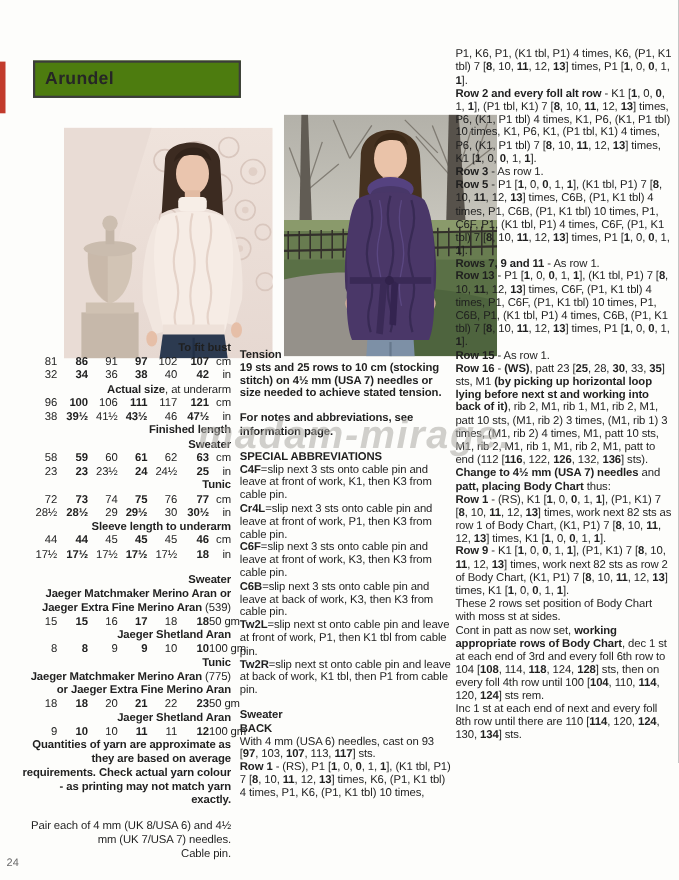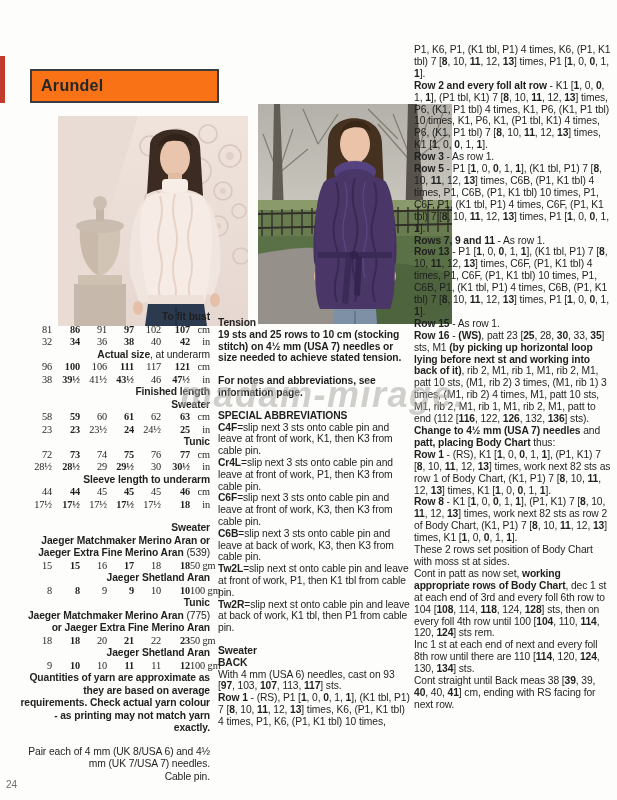--- a/index.html
+++ b/index.html
@@ -1,32 +1,32 @@
 <!DOCTYPE html>
 <html><head>
 <meta charset="utf-8">
 <style>
   html,body{margin:0;padding:0;background:#888;}
   .page{position:relative;width:617px;height:800px;background:#fdfdfb;overflow:hidden;
         font-family:"Liberation Sans",sans-serif;color:#1f1f1f;}
   .red-tab{position:absolute;left:0;top:56px;width:5px;height:47px;background:#c23b2c;}
-  .title-box{position:absolute;left:30px;top:69px;width:176px;height:30px;border:2px solid #3c3c3c;
+  .title-box{position:absolute;left:30px;top:55px;width:176px;height:30px;border:2px solid #3c3c3c;
              display:flex;align-items:center;padding-left:9px;font-size:16px;font-weight:bold;
-             letter-spacing:.3px;color:#262626;background:#f97316;}
+             letter-spacing:.3px;color:#262626;background:#4d7c0f;}
   .photo{position:absolute;overflow:hidden;}
   .photo svg{display:block;width:100%;height:100%;}
   .photo-left{left:18px;top:100px;width:190px;height:210px;}
   .photo-right{left:218px;top:88px;width:194px;height:220px;}
   .col{position:absolute;font-size:10.3px;line-height:12.1px;letter-spacing:-0.1px;}
   .col-left{left:18px;top:311px;width:192px;line-height:12.5px;text-align:right;}
   .col-mid{left:218px;top:317px;width:192px;line-height:11.8px;}
   .col-right{left:414px;top:44px;width:198px;line-height:11.9px;}
   .para{margin:0;}
   .para b{font-weight:bold;}
-  .num-row{display:grid;grid-template-columns:27px 28px 27px 27px 27px 29px auto;padding-left:7px;font-family:Liberation Serif, serif;}
+  .num-row{display:grid;grid-template-columns:27px 28px 27px 27px 27px 29px auto;padding-left:7px;}
   .num-row span{white-space:nowrap;}
   .gap{height:11px;}
   .watermark{position:absolute;left:180px;top:374px;font-size:36px;font-style:italic;font-weight:bold;
              letter-spacing:1.5px;color:rgba(172,169,164,0.55);pointer-events:none;white-space:nowrap;}
   .page-num{position:absolute;left:6px;top:779px;font-size:10px;color:#6b6b6b;}
 </style>
 </head>
 <body>
 
 <div class="page">
@@ -328,23 +328,22 @@
       <div class="para">P1, K6, P1, (K1 tbl, P1) 4 times, K6, (P1, K1 tbl) 7 [<b>8</b>, 10, <b>11</b>, 12, <b>13</b>] times, P1 [<b>1</b>, 0, <b>0</b>, 1, <b>1</b>].</div>
       <div class="para"><b>Row 2 and every foll alt row</b> - K1 [<b>1</b>, 0, <b>0</b>, 1, <b>1</b>], (P1 tbl, K1) 7 [<b>8</b>, 10, <b>11</b>, 12, <b>13</b>] times, P6, (K1, P1 tbl) 4 times, K1, P6, (K1, P1 tbl) 10 times, K1, P6, K1, (P1 tbl, K1) 4 times, P6, (K1, P1 tbl) 7 [<b>8</b>, 10, <b>11</b>, 12, <b>13</b>] times, K1 [<b>1</b>, 0, <b>0</b>, 1, <b>1</b>].</div>
       <div class="para"><b>Row 3</b> - As row 1.</div>
       <div class="para"><b>Row 5</b> - P1 [<b>1</b>, 0, <b>0</b>, 1, <b>1</b>], (K1 tbl, P1) 7 [<b>8</b>, 10, <b>11</b>, 12, <b>13</b>] times, C6B, (P1, K1 tbl) 4 times, P1, C6B, (P1, K1 tbl) 10 times, P1, C6F, P1, (K1 tbl, P1) 4 times, C6F, (P1, K1 tbl) 7 [<b>8</b>, 10, <b>11</b>, 12, <b>13</b>] times, P1 [<b>1</b>, 0, <b>0</b>, 1, <b>1</b>].</div>
       <div class="para"><b>Rows 7, 9 and 11</b> - As row 1.</div>
       <div class="para"><b>Row 13</b> - P1 [<b>1</b>, 0, <b>0</b>, 1, <b>1</b>], (K1 tbl, P1) 7 [<b>8</b>, 10, <b>11</b>, 12, <b>13</b>] times, C6F, (P1, K1 tbl) 4 times, P1, C6F, (P1, K1 tbl) 10 times, P1, C6B, P1, (K1 tbl, P1) 4 times, C6B, (P1, K1 tbl) 7 [<b>8</b>, 10, <b>11</b>, 12, <b>13</b>] times, P1 [<b>1</b>, 0, <b>0</b>, 1, <b>1</b>].</div>
       <div class="para"><b>Row 15</b> - As row 1.</div>
       <div class="para"><b>Row 16</b> - <b>(WS)</b>, patt 23 [<b>25</b>, 28, <b>30</b>, 33, <b>35</b>] sts, M1 <b>(by picking up horizontal loop lying before next st and working into back of it)</b>, rib 2, M1, rib 1, M1, rib 2, M1, patt 10 sts, (M1, rib 2) 3 times, (M1, rib 1) 3 times, (M1, rib 2) 4 times, M1, patt 10 sts, M1, rib 2, M1, rib 1, M1, rib 2, M1, patt to end (112 [<b>116</b>, 122, <b>126</b>, 132, <b>136</b>] sts).</div>
       <div class="para"><b>Change to 4½ mm (USA 7) needles</b> and <b>patt, placing Body Chart</b> thus:</div>
       <div class="para"><b>Row 1</b> - (RS), K1 [<b>1</b>, 0, <b>0</b>, 1, <b>1</b>], (P1, K1) 7 [<b>8</b>, 10, <b>11</b>, 12, <b>13</b>] times, work next 82 sts as row 1 of Body Chart, (K1, P1) 7 [<b>8</b>, 10, <b>11</b>, 12, <b>13</b>] times, K1 [<b>1</b>, 0, <b>0</b>, 1, <b>1</b>].</div>
-      <div class="para"><b>Row 8</b> - K1 [<b>1</b>, 0, <b>0</b>, 1, <b>1</b>], (P1, K1) 7 [<b>8</b>, 10, <b>11</b>, 12, <b>13</b>] times, work next 82 sts as row 2 of Body Chart, (K1, P1) 7 [<b>8</b>, 10, <b>11</b>, 12, <b>13</b>] times, K1 [<b>1</b>, 0, <b>0</b>, 1, <b>1</b>].</div>
+      <div class="para"><b>Row 9</b> - K1 [<b>1</b>, 0, <b>0</b>, 1, <b>1</b>], (P1, K1) 7 [<b>8</b>, 10, <b>11</b>, 12, <b>13</b>] times, work next 82 sts as row 2 of Body Chart, (K1, P1) 7 [<b>8</b>, 10, <b>11</b>, 12, <b>13</b>] times, K1 [<b>1</b>, 0, <b>0</b>, 1, <b>1</b>].</div>
       <div class="para">These 2 rows set position of Body Chart with moss st at sides.</div>
       <div class="para">Cont in patt as now set, <b>working appropriate rows of Body Chart</b>, dec 1 st at each end of 3rd and every foll 6th row to 104 [<b>108</b>, 114, <b>118</b>, 124, <b>128</b>] sts, then on every foll 4th row until 100 [<b>104</b>, 110, <b>114</b>, 120, <b>124</b>] sts rem.</div>
       <div class="para">Inc 1 st at each end of next and every foll 8th row until there are 110 [<b>114</b>, 120, <b>124</b>, 130, <b>134</b>] sts.</div>
-      <div class="para">Cont straight until Back meas 38 [<b>39</b>, 39, <b>40</b>, 40, <b>41</b>] cm, ending with RS facing for next row.</div>
     </div>
 
   <div class="watermark">madam-mirage.</div>
   <div class="page-num">24</div>
 
 </div>
 
 </body></html>

